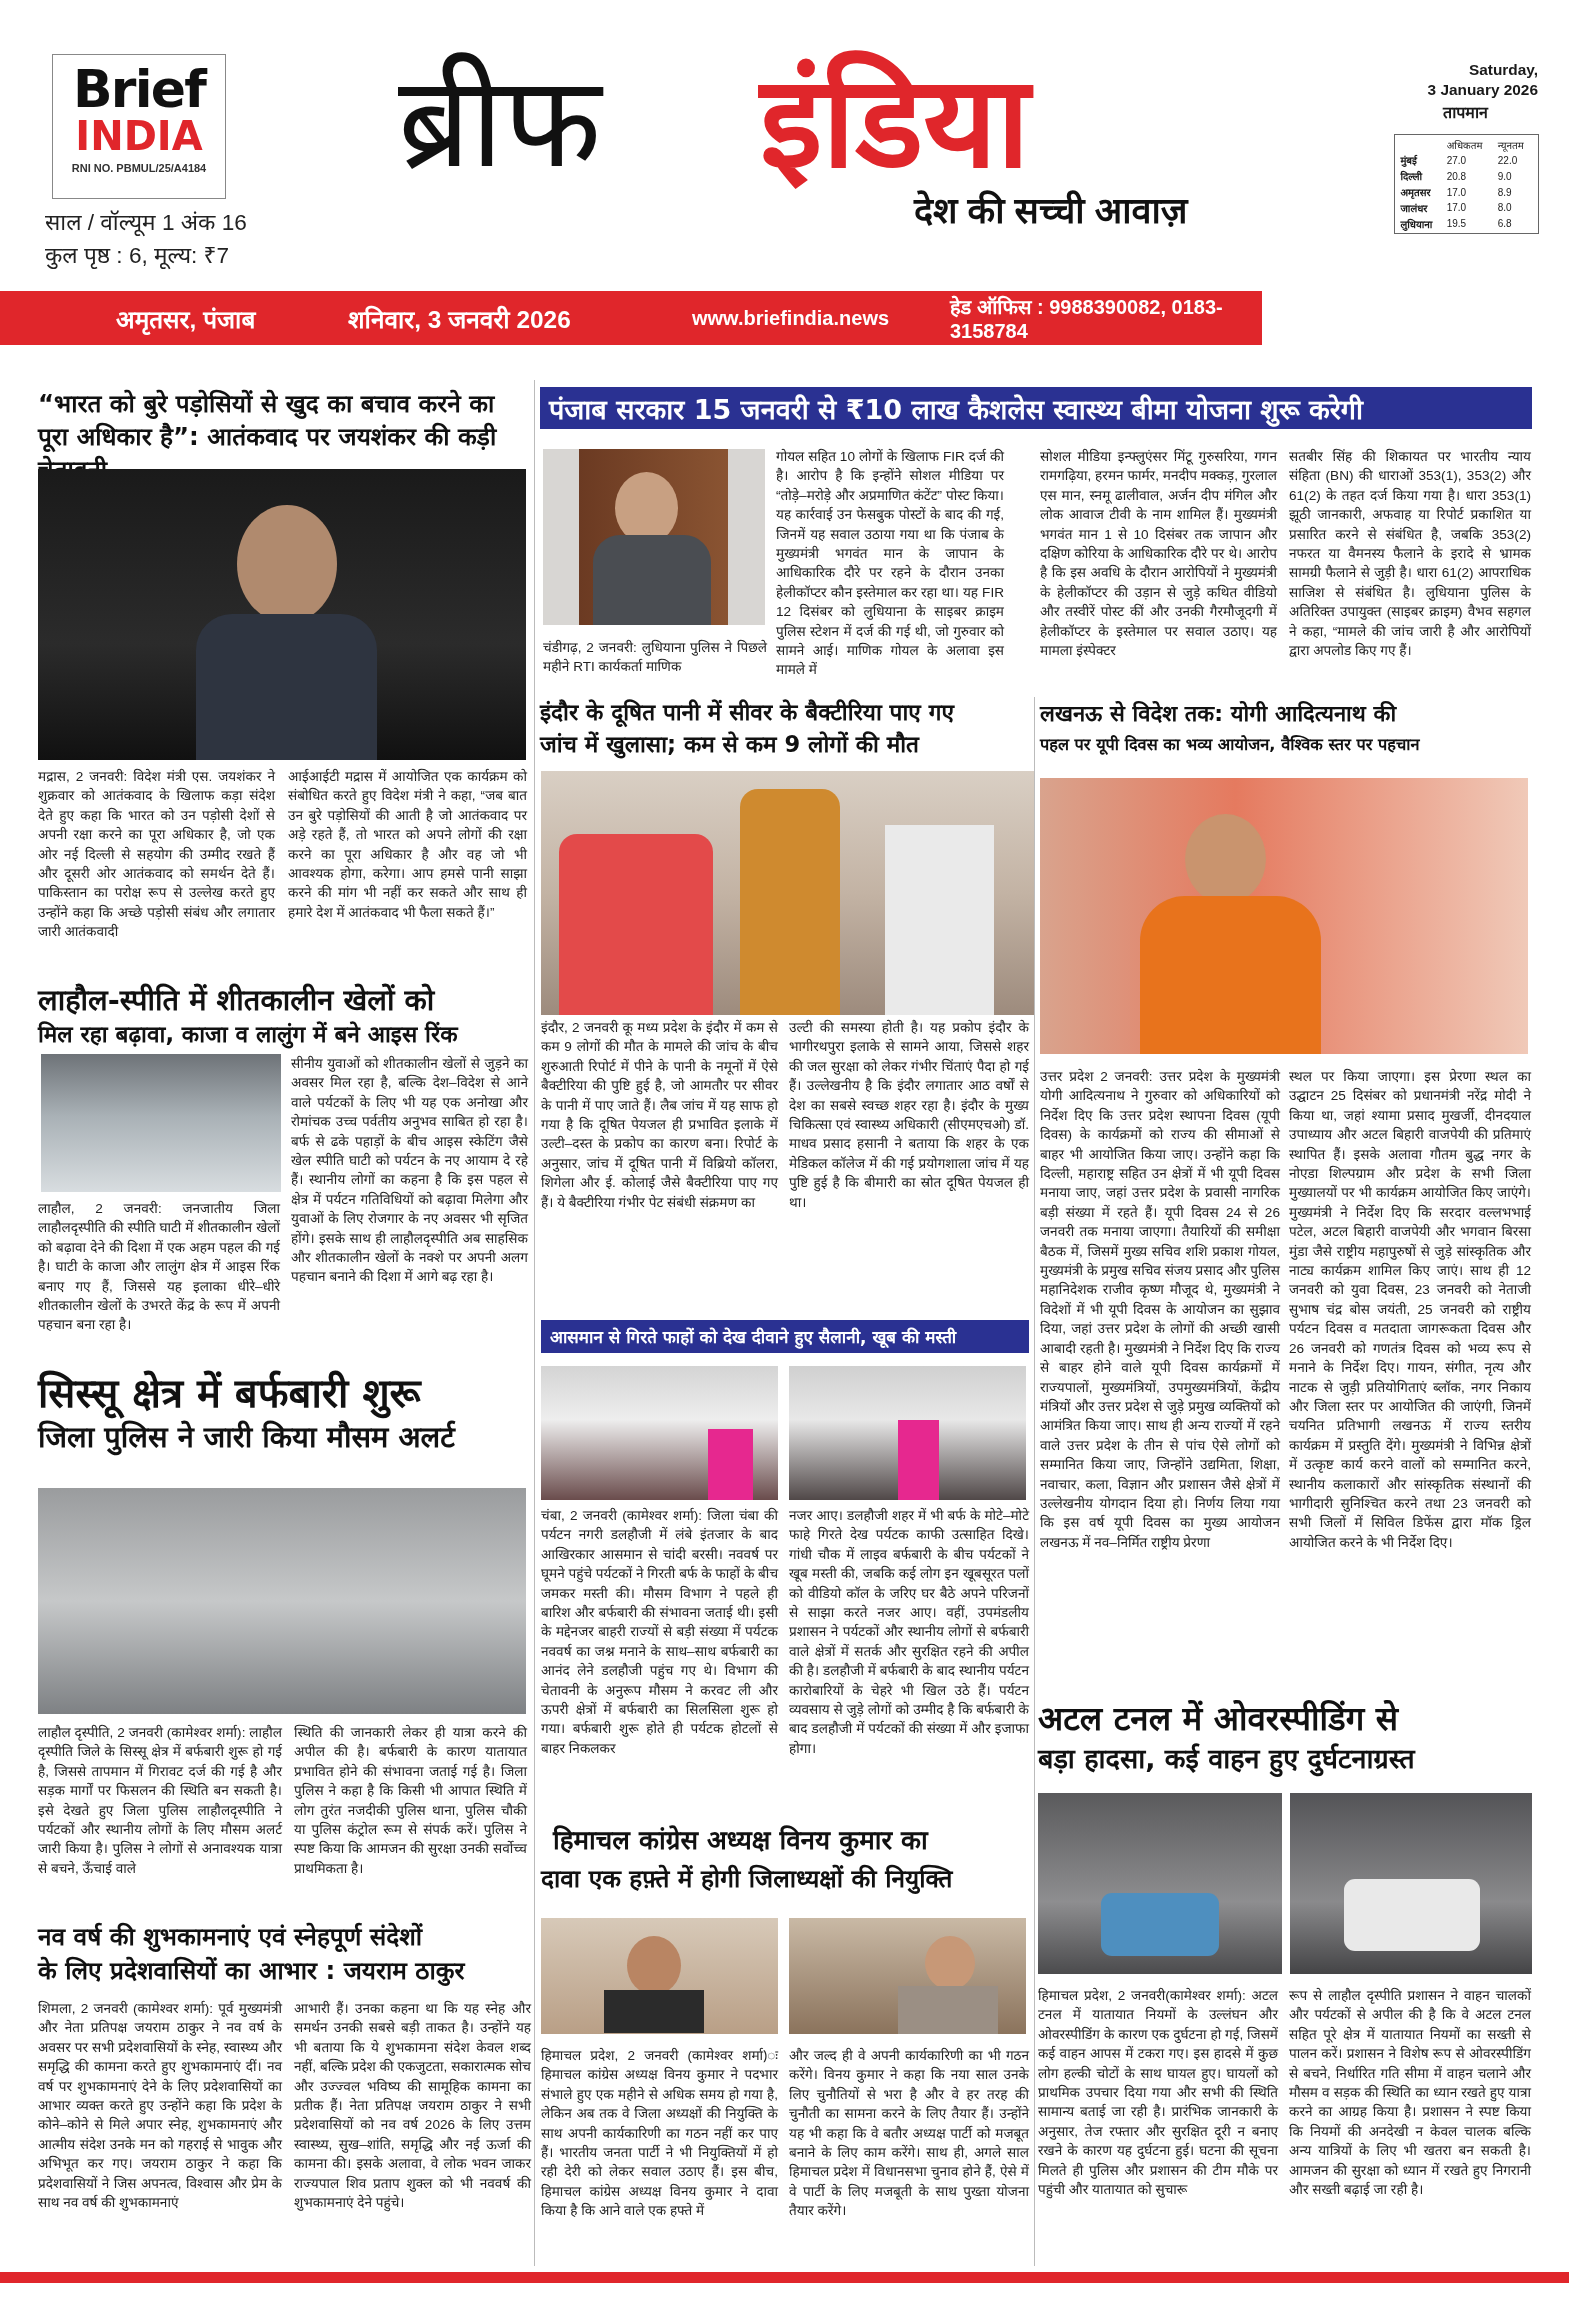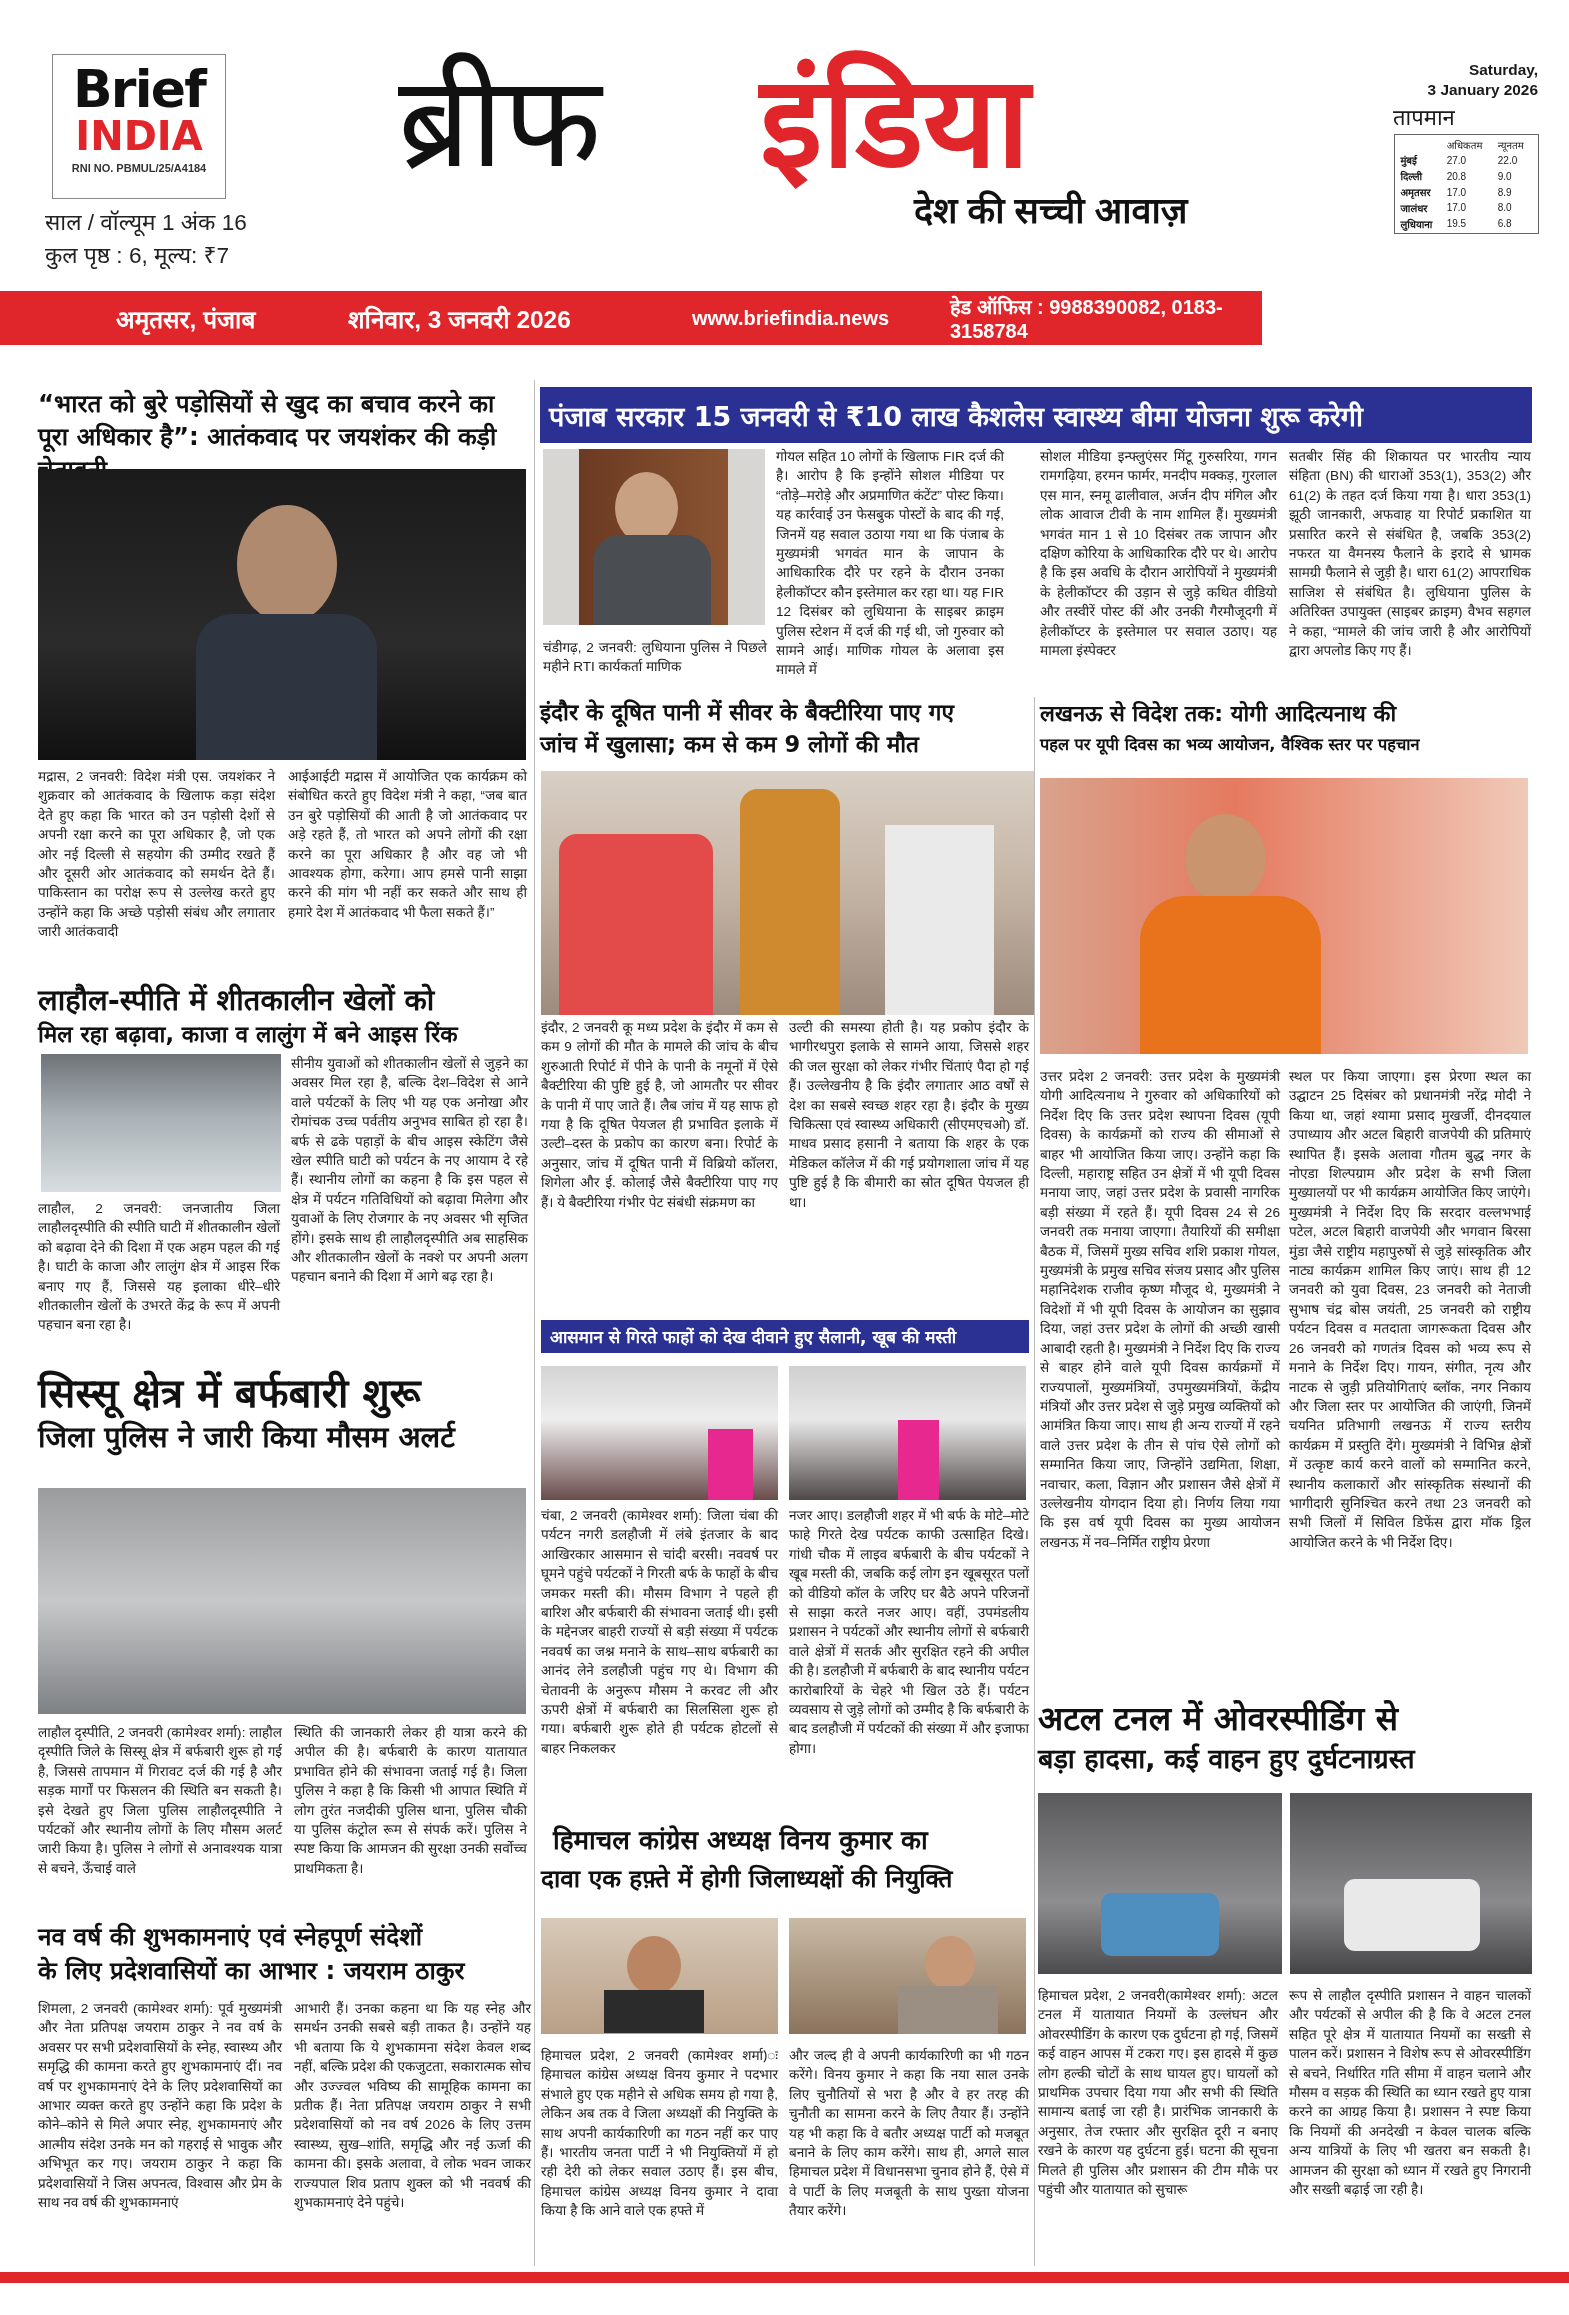--- a/index.html
+++ b/index.html
@@ -7,21 +7,21 @@
 .abs{position:absolute}
 .logo-box{left:52px;top:54px;width:174px;height:145px;border:0.9px solid #888;text-align:center}
 .logo-brief{font-family:"DejaVu Sans",sans-serif;font-weight:bold;font-size:52px;color:#111;margin-top:7.2px;letter-spacing:-1.8px;line-height:54px}
 .logo-india{font-family:"DejaVu Sans",sans-serif;font-weight:bold;font-size:40px;color:#e0262b;line-height:40px}
 .logo-rni{font-size:11px;font-weight:bold;color:#333;margin-top:5.4px}
 .vol{left:45px;top:206px;font-size:22.6px;line-height:33px;color:#222}
 .mast-hindi1{left:398px;top:45px;font-size:127px;font-weight:normal;color:#111;font-family:"DejaVu Sans",sans-serif;line-height:154px}
 .mast-hindi2{left:760px;top:45px;font-size:127px;font-weight:bold;color:#e0262b;font-family:"DejaVu Sans",sans-serif;line-height:154px}
 .tagline{left:914px;top:185px;font-size:36px;font-weight:bold;color:#111}
 .date-top{left:1393px;top:60px;width:145px;text-align:right;font-size:15.4px;font-weight:bold;line-height:20px}
-.temp-title{left:1393px;top:101px;width:145px;text-align:left;font-size:22px;font-weight:normal}
+.temp-title{left:1393px;top:101px;width:145px;text-align:center;font-size:16px;font-weight:bold}
 .temp-table{left:1394px;top:134px;width:145px;border:0.9px solid #666;font-size:10px;padding:1.8px 3.6px}
 .temp-table table{width:100%;border-collapse:collapse}
 .temp-table td{padding:0.9px 1.8px;}
 .temp-table td.city{text-align:left;font-weight:bold}
 .redbar{left:0;top:291px;width:1262px;height:54px;background:#e0262b;color:#fff;display:flex;align-items:center;font-weight:bold;font-size:24.4px}
 .redbar span{margin-left:0}
 .bottom-bar{left:0;top:2272px;width:1569px;height:11px;background:#e0262b}
 .hl{font-weight:bold;color:#111;font-family:"DejaVu Sans",sans-serif}
 .body-col{font-size:13.6px;line-height:19.4px;text-align:justify;color:#222}
 .blue-banner{background:#2a3192;color:#fff;font-weight:bold;font-family:"DejaVu Sans",sans-serif;display:flex;align-items:center;padding-left:9px}
@@ -113,21 +113,21 @@
 <div class="abs hl" style="left:38px;top:1418px;width:488px;font-size:29px;line-height:38px">जिला पुलिस ने जारी किया मौसम अलर्ट</div>
 <div class="abs img" style="left:38px;top:1488px;width:488px;height:226px;background:linear-gradient(180deg,#9a9c9e,#c6c8c9 50%,#7e8184)"></div>
 <div class="abs body-col" style="left:38px;top:1723px;width:244px">लाहौल दृस्पीति, 2 जनवरी (कामेश्वर शर्मा): लाहौल दृस्पीति जिले के सिस्सू क्षेत्र में बर्फबारी शुरू हो गई है, जिससे तापमान में गिरावट दर्ज की गई है और सड़क मार्गों पर फिसलन की स्थिति बन सकती है। इसे देखते हुए जिला पुलिस लाहौलदृस्पीति ने पर्यटकों और स्थानीय लोगों के लिए मौसम अलर्ट जारी किया है। पुलिस ने लोगों से अनावश्यक यात्रा से बचने, ऊँचाई वाले</div>
 <div class="abs body-col" style="left:294px;top:1723px;width:233px">स्थिति की जानकारी लेकर ही यात्रा करने की अपील की है। बर्फबारी के कारण यातायात प्रभावित होने की संभावना जताई गई है। जिला पुलिस ने कहा है कि किसी भी आपात स्थिति में लोग तुरंत नजदीकी पुलिस थाना, पुलिस चौकी या पुलिस कंट्रोल रूम से संपर्क करें। पुलिस ने स्पष्ट किया कि आमजन की सुरक्षा उनकी सर्वोच्च प्राथमिकता है।</div>
 
 <div class="abs hl" style="left:38px;top:1920px;width:493px;font-size:24.4px;line-height:33px">नव वर्ष की शुभकामनाएं एवं स्नेहपूर्ण संदेशों</div>
 <div class="abs hl" style="left:38px;top:1954px;width:493px;font-size:24.4px;line-height:33px">के लिए प्रदेशवासियों का आभार : जयराम ठाकुर</div>
 <div class="abs body-col" style="left:38px;top:1999px;width:244px">शिमला, 2 जनवरी (कामेश्वर शर्मा): पूर्व मुख्यमंत्री और नेता प्रतिपक्ष जयराम ठाकुर ने नव वर्ष के अवसर पर सभी प्रदेशवासियों के स्नेह, स्वास्थ्य और समृद्धि की कामना करते हुए शुभकामनाएं दीं। नव वर्ष पर शुभकामनाएं देने के लिए प्रदेशवासियों का आभार व्यक्त करते हुए उन्होंने कहा कि प्रदेश के कोने–कोने से मिले अपार स्नेह, शुभकामनाएं और आत्मीय संदेश उनके मन को गहराई से भावुक और अभिभूत कर गए। जयराम ठाकुर ने कहा कि प्रदेशवासियों ने जिस अपनत्व, विश्वास और प्रेम के साथ नव वर्ष की शुभकामनाएं</div>
 <div class="abs body-col" style="left:294px;top:1999px;width:237px">आभारी हैं। उनका कहना था कि यह स्नेह और समर्थन उनकी सबसे बड़ी ताकत है। उन्होंने यह भी बताया कि ये शुभकामना संदेश केवल शब्द नहीं, बल्कि प्रदेश की एकजुटता, सकारात्मक सोच और उज्ज्वल भविष्य की सामूहिक कामना का प्रतीक हैं। नेता प्रतिपक्ष जयराम ठाकुर ने सभी प्रदेशवासियों को नव वर्ष 2026 के लिए उत्तम स्वास्थ्य, सुख–शांति, समृद्धि और नई ऊर्जा की कामना की। इसके अलावा, वे लोक भवन जाकर राज्यपाल शिव प्रताप शुक्ल को भी नववर्ष की शुभकामनाएं देने पहुंचे।</div>
 
-<div class="abs blue-banner" style="left:540px;top:387px;width:992px;height:56px;font-size:27px">पंजाब सरकार 15 जनवरी से ₹10 लाख कैशलेस स्वास्थ्य बीमा योजना शुरू करेगी</div>
+<div class="abs blue-banner" style="left:540px;top:387px;width:992px;height:42px;font-size:27px">पंजाब सरकार 15 जनवरी से ₹10 लाख कैशलेस स्वास्थ्य बीमा योजना शुरू करेगी</div>
 <div class="abs img" style="left:543px;top:449px;width:222px;height:176px;background:#d8d6d3">
   <div style="position:absolute;left:36px;top:0;width:149px;height:176px;background:linear-gradient(90deg,#6b3a22,#8a5432)"></div>
   <div style="position:absolute;left:72px;top:22.6px;width:63px;height:72px;border-radius:50%;background:#c8a082"></div>
   <div style="position:absolute;left:50px;top:86px;width:118px;height:90px;background:#4a4d52;border-radius:27px 27px 0 0"></div>
 </div>
 <div class="abs caption" style="left:543px;top:638px;width:224px">चंडीगढ़, 2 जनवरी: लुधियाना पुलिस ने पिछले महीने RTI कार्यकर्ता माणिक</div>
 <div class="abs body-col" style="left:776px;top:447px;width:228px">गोयल सहित 10 लोगों के खिलाफ FIR दर्ज की है। आरोप है कि इन्होंने सोशल मीडिया पर “तोड़े–मरोड़े और अप्रमाणित कंटेंट” पोस्ट किया। यह कार्रवाई उन फेसबुक पोस्टों के बाद की गई, जिनमें यह सवाल उठाया गया था कि पंजाब के मुख्यमंत्री भगवंत मान के जापान के आधिकारिक दौरे पर रहने के दौरान उनका हेलीकॉप्टर कौन इस्तेमाल कर रहा था। यह FIR 12 दिसंबर को लुधियाना के साइबर क्राइम पुलिस स्टेशन में दर्ज की गई थी, जो गुरुवार को सामने आई। माणिक गोयल के अलावा इस मामले में</div>
 <div class="abs body-col" style="left:1040px;top:447px;width:237px">सोशल मीडिया इन्फ्लुएंसर मिंटू गुरुसरिया, गगन रामगढ़िया, हरमन फार्मर, मनदीप मक्कड़, गुरलाल एस मान, स्नमू ढालीवाल, अर्जन दीप मंगिल और लोक आवाज टीवी के नाम शामिल हैं। मुख्यमंत्री भगवंत मान 1 से 10 दिसंबर तक जापान और दक्षिण कोरिया के आधिकारिक दौरे पर थे। आरोप है कि इस अवधि के दौरान आरोपियों ने मुख्यमंत्री के हेलीकॉप्टर की उड़ान से जुड़े कथित वीडियो और तस्वीरें पोस्ट कीं और उनकी गैरमौजूदगी में हेलीकॉप्टर के इस्तेमाल पर सवाल उठाए। यह मामला इंस्पेक्टर</div>
 <div class="abs body-col" style="left:1289px;top:447px;width:242px">सतबीर सिंह की शिकायत पर भारतीय न्याय संहिता (BN) की धाराओं 353(1), 353(2) और 61(2) के तहत दर्ज किया गया है। धारा 353(1) झूठी जानकारी, अफवाह या रिपोर्ट प्रकाशित या प्रसारित करने से संबंधित है, जबकि 353(2) नफरत या वैमनस्य फैलाने के इरादे से भ्रामक सामग्री फैलाने से जुड़ी है। धारा 61(2) आपराधिक साजिश से संबंधित है। लुधियाना पुलिस के अतिरिक्त उपायुक्त (साइबर क्राइम) वैभव सहगल ने कहा, “मामले की जांच जारी है और आरोपियों द्वारा अपलोड किए गए हैं।</div>
 

